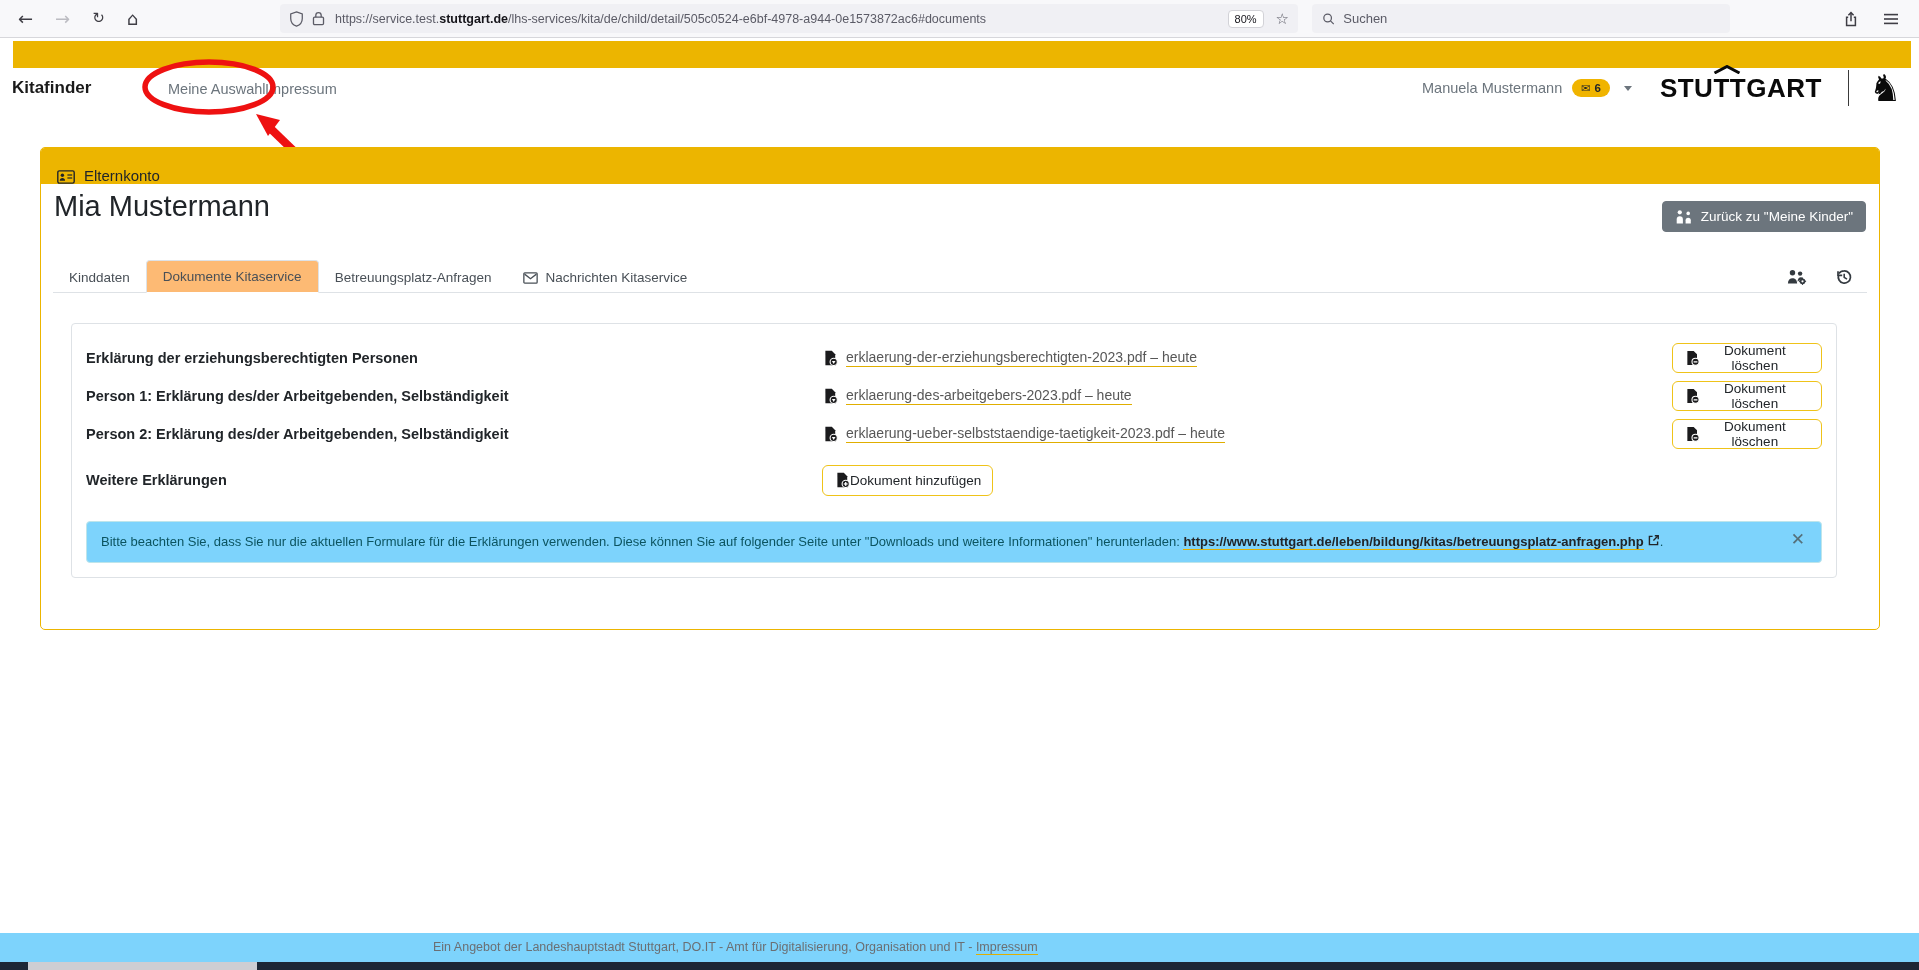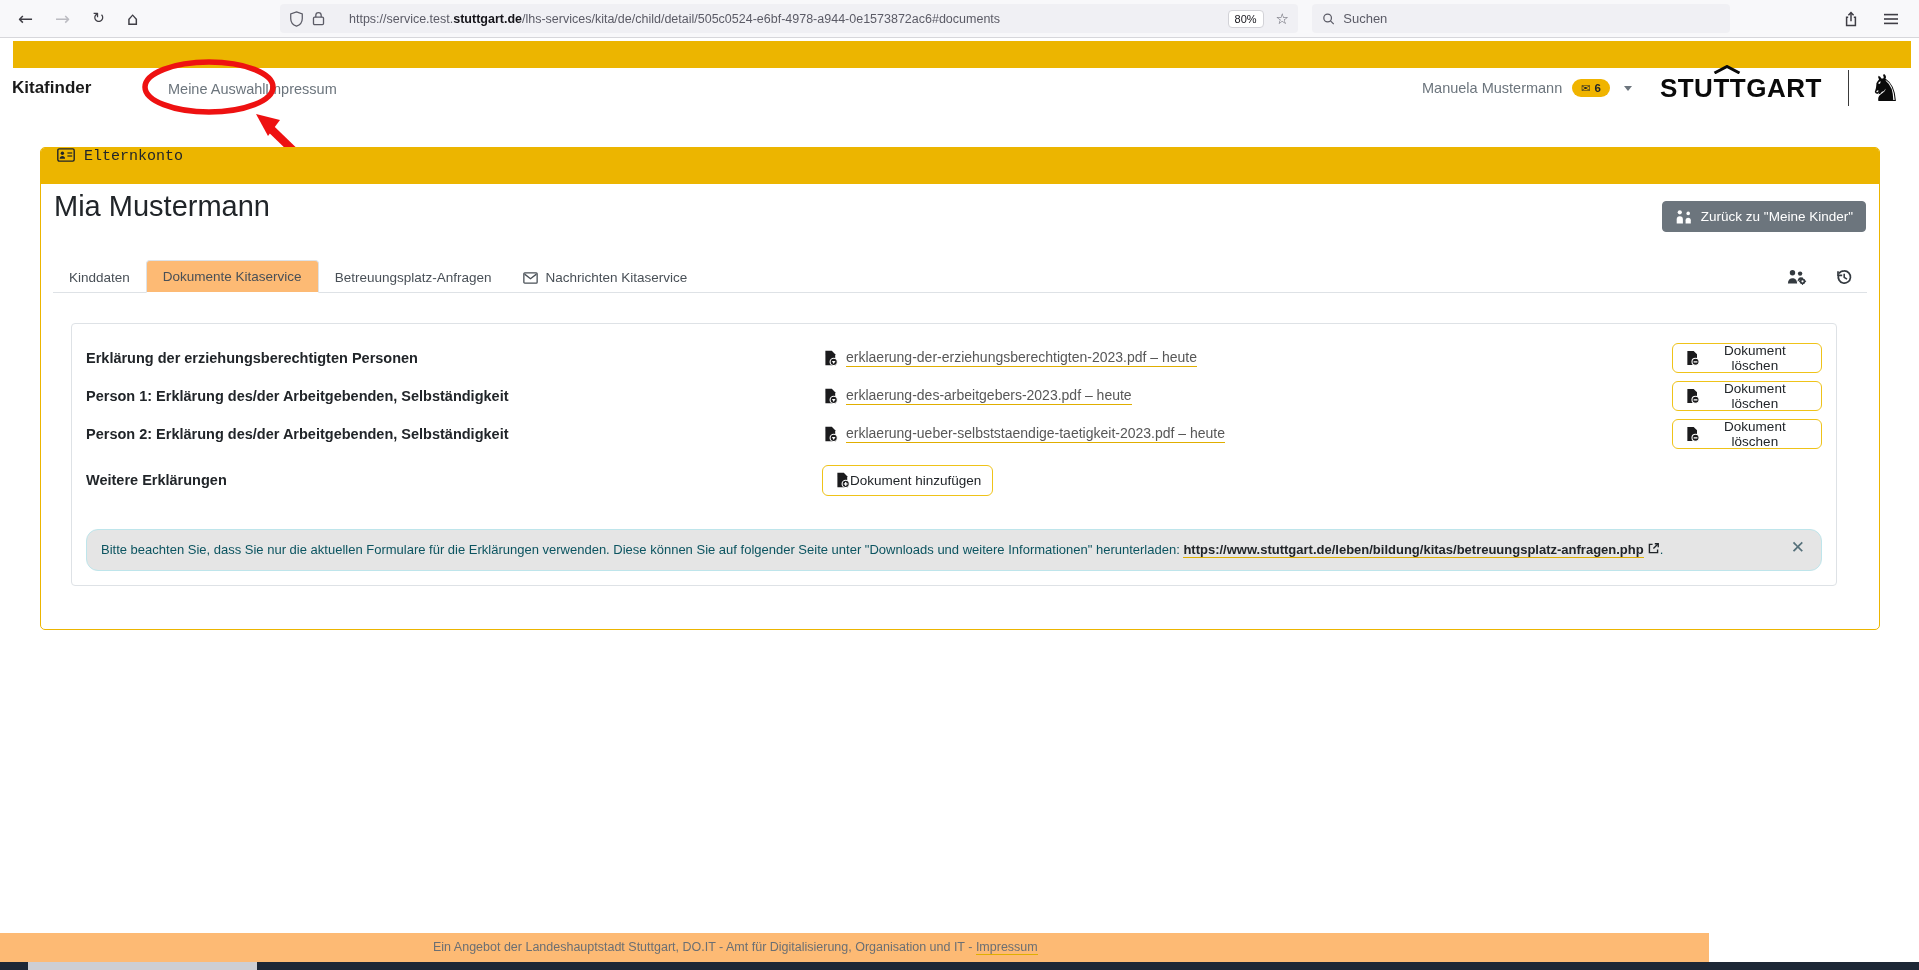--- a/index.html
+++ b/index.html
@@ -7,21 +7,21 @@
   body { font-family:"Liberation Sans", sans-serif; }
   .stage { position:relative; width:1919px; height:970px; background:#fff; overflow:hidden; }
 
   
   .chrome { position:absolute; left:0; top:0; width:1919px; height:38px; background:#f8f8fa; border-bottom:1px solid #d7d7db; }
   .nav-btns { position:absolute; left:18px; top:0; height:37px; display:flex; align-items:center; gap:22px; font-family:"DejaVu Sans",sans-serif; }
   .nav-btns .gi { font-size:18px; color:#3f3e45; line-height:1; cursor:default; }
   .nav-btns .disabled { color:#bcbcc2; }
   .urlbar { position:absolute; left:280px; top:4px; width:1018px; height:29px; background:#f0f0f4; border-radius:4px; display:flex; align-items:center; padding:0 9px; }
   .urlbar svg { flex:0 0 auto; }
-  .url-text { margin-left:24px; font-size:12.5px; color:#5b5b66; white-space:nowrap; overflow:hidden; }
+  .url-text { margin-left:10px; font-size:12.5px; color:#5b5b66; white-space:nowrap; overflow:hidden; }
   .url-text .host { color:#15141a; font-weight:700; }
   .zoom-pill { margin-left:auto; background:#fff; border:1px solid #d2d2d7; border-radius:4px; font-size:11px; color:#15141a; padding:2px 6px; }
   .star { margin-left:12px; font-size:15px; color:#5b5b66; font-family:"DejaVu Sans",sans-serif; }
   .searchbar { position:absolute; left:1312px; top:4px; width:418px; height:29px; background:#f0f0f4; border-radius:4px; display:flex; align-items:center; padding:0 10px; gap:8px; }
   .searchbar input { border:none; background:transparent; outline:none; font-size:13px; color:#c2410c; font-family:"Liberation Sans",sans-serif; width:100%; }
   .searchbar input::placeholder { color:#5b5b66; opacity:1; }
   .chrome-right { position:absolute; right:20px; top:0; height:37px; display:flex; align-items:center; gap:24px; }
 
   
   .yellow-topbar { position:absolute; left:13px; top:41px; width:1898px; height:27px; background:#ecb500; }
@@ -38,45 +38,45 @@
   .tt { position:relative; display:inline-block; }
   .tt svg { position:absolute; left:-1px; top:-8px; }
   .logo-divider { width:1px; height:36px; background:#3a3a3a; margin:0 10px 0 16px; }
   .horse { font-family:"DejaVu Sans",sans-serif; font-size:37px; line-height:1; color:#0a0a0a; }
 
   
   .annotation { position:absolute; left:118px; top:52px; width:240px; height:150px; pointer-events:none; }
 
   
   .card { position:absolute; left:40px; top:147px; width:1840px; height:483px; background:#fff; border:1px solid #ecb500; border-radius:5px; }
-  .card-header { height:36px; background:#ecb500; border-radius:4px 4px 0 0; display:flex; align-items:flex-start; gap:9px; padding:0 16px; font-size:15px; color:#212529;font-family:Liberation Mono, monospace; }
+  .card-header { height:36px; background:#ecb500; border-radius:4px 4px 0 0; display:flex; align-items:flex-end; gap:9px; padding:0 16px; font-size:15px; color:#212529; }
   .card-title { position:absolute; left:13px; top:42px; font-size:29px; font-weight:500; color:#212529; }
   .btn-back { position:absolute; right:13px; top:53px; height:31px; background:#6c757d; border:1px solid #6c757d; border-radius:4px; color:#fff; font-size:13.5px; display:inline-flex; align-items:center; gap:8px; padding:0 12px; cursor:pointer; font-family:"Liberation Sans",sans-serif; }
   .tabs { position:absolute; left:12px; right:12px; top:112px; display:flex; align-items:flex-end; border-bottom:1px solid #dee2e6; }
   .tab { font-size:13.5px; color:#495057; padding:8px 16px; margin-bottom:-1px; display:inline-flex; align-items:center; gap:7px; cursor:pointer; }
   .tab.active { background:#fdba74; border:1px solid #dee2e6; border-bottom:1px solid #fff; border-radius:4px 4px 0 0; }
   .tab-icons { position:absolute; right:26px; top:119px; display:flex; gap:28px; align-items:center; }
   .tab-icons .ib { cursor:pointer; color:#343a40; }
 
   .panel { position:absolute; left:30px; top:175px; width:1766px; border:1px solid #dee2e6; border-radius:4px; padding:15px 14px 14px 14px; background:#fff; }
   .doc-row { display:grid; grid-template-columns:736px 1fr 150px; align-items:center; min-height:38px; }
   .doc-label { font-size:14.5px; font-weight:700; color:#212529; }
   .file-link { display:inline-flex; align-items:center; gap:8px; font-size:14px; color:#575757; cursor:pointer; justify-self:start; }
   .file-link .lnk { border-bottom:1.5px solid #e0ae00; padding-bottom:1px; }
   .btn-outline { height:30px; background:#fff; border:1px solid #efc319; border-radius:6px; color:#212529; font-size:13.5px; display:inline-flex; align-items:center; gap:0; padding:0 11px; cursor:pointer; justify-self:end; font-family:"Liberation Sans",sans-serif; }
   .add-row { display:grid; grid-template-columns:736px 1fr; align-items:center; min-height:46px; margin-top:4px; }
   .add-row .btn-outline { justify-self:start; height:31px; }
 
-  .notice { position:relative; margin-top:26px; background:#e5e5e5; border:1px solid #bee5eb; border-radius:12px; color:#0c5460; font-size:13px; padding:11px 44px 11px 14px; line-height:1.35; }
+  .notice { position:relative; margin-top:18px; background:#7dd3fc; border:1px solid #bee5eb; border-radius:4px; color:#0c5460; font-size:13px; padding:11px 44px 11px 14px; line-height:1.35; }
   .notice .nlink { font-weight:700; color:#212529; border-bottom:1.5px solid #e0ae00; cursor:pointer; }
   .notice .ext { display:inline-block; vertical-align:-1px; margin-left:3px; color:#212529; }
   .notice-close { position:absolute; right:16px; top:9px; font-size:17px; color:#55707a; cursor:pointer; line-height:1; }
 
   
-  .footer { position:absolute; left:0; top:933px; width:1709px; height:29px; background:#fdba74; }
+  .footer { position:absolute; left:0; top:933px; width:1919px; height:29px; background:#7dd3fc; }
   .footer-text { position:absolute; left:433px; top:7px; font-size:12.5px; color:#6b6f73; }
   .footer-text .flink { color:#6b6f73; border-bottom:1.5px solid #e0ae00; cursor:pointer; }
   .bottombar { position:absolute; left:0; top:962px; width:1919px; height:8px; background:#1d2736; }
   .scroll-thumb { position:absolute; left:28px; top:0; width:229px; height:8px; background:#cdced3; }
 
   .ico { display:inline-block; vertical-align:middle; }
 </style>
 </head>
 <body>
 

